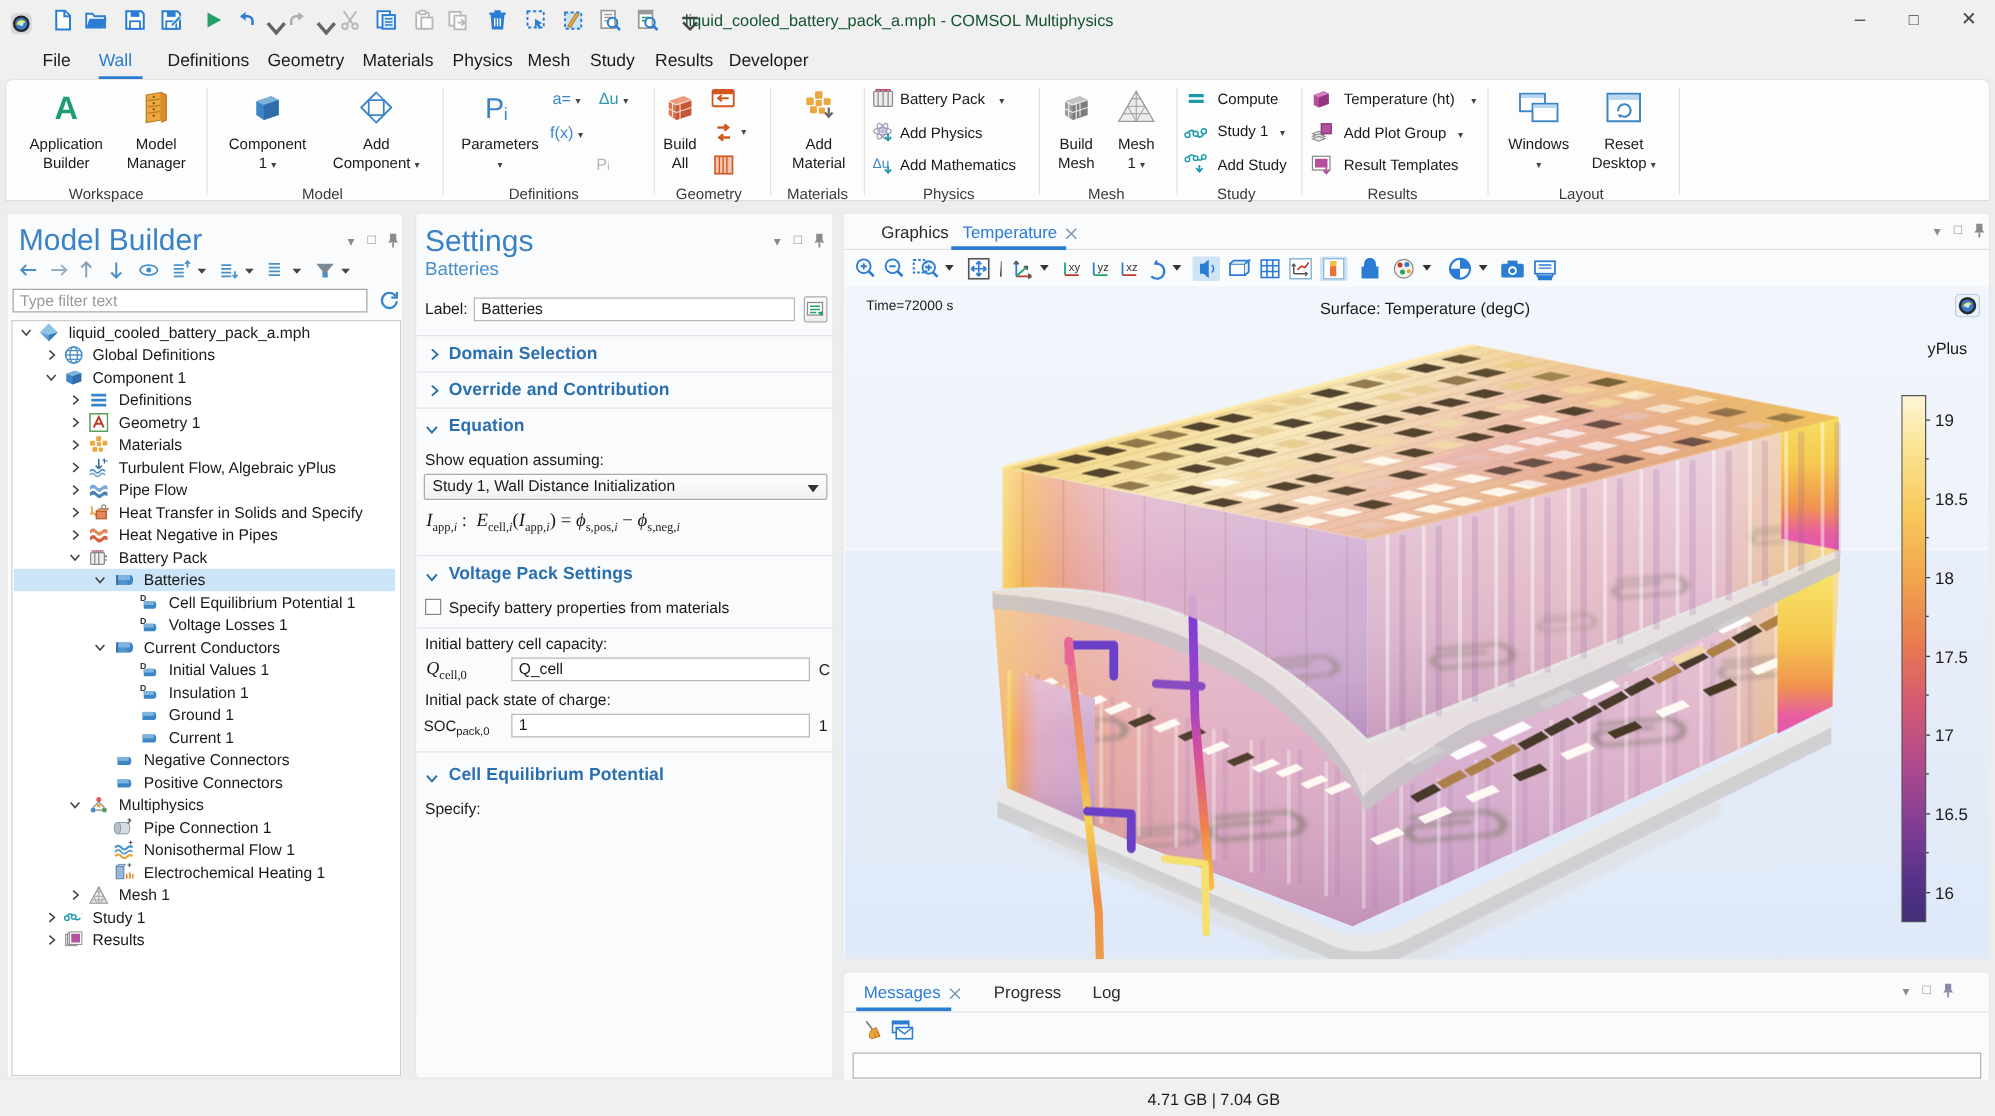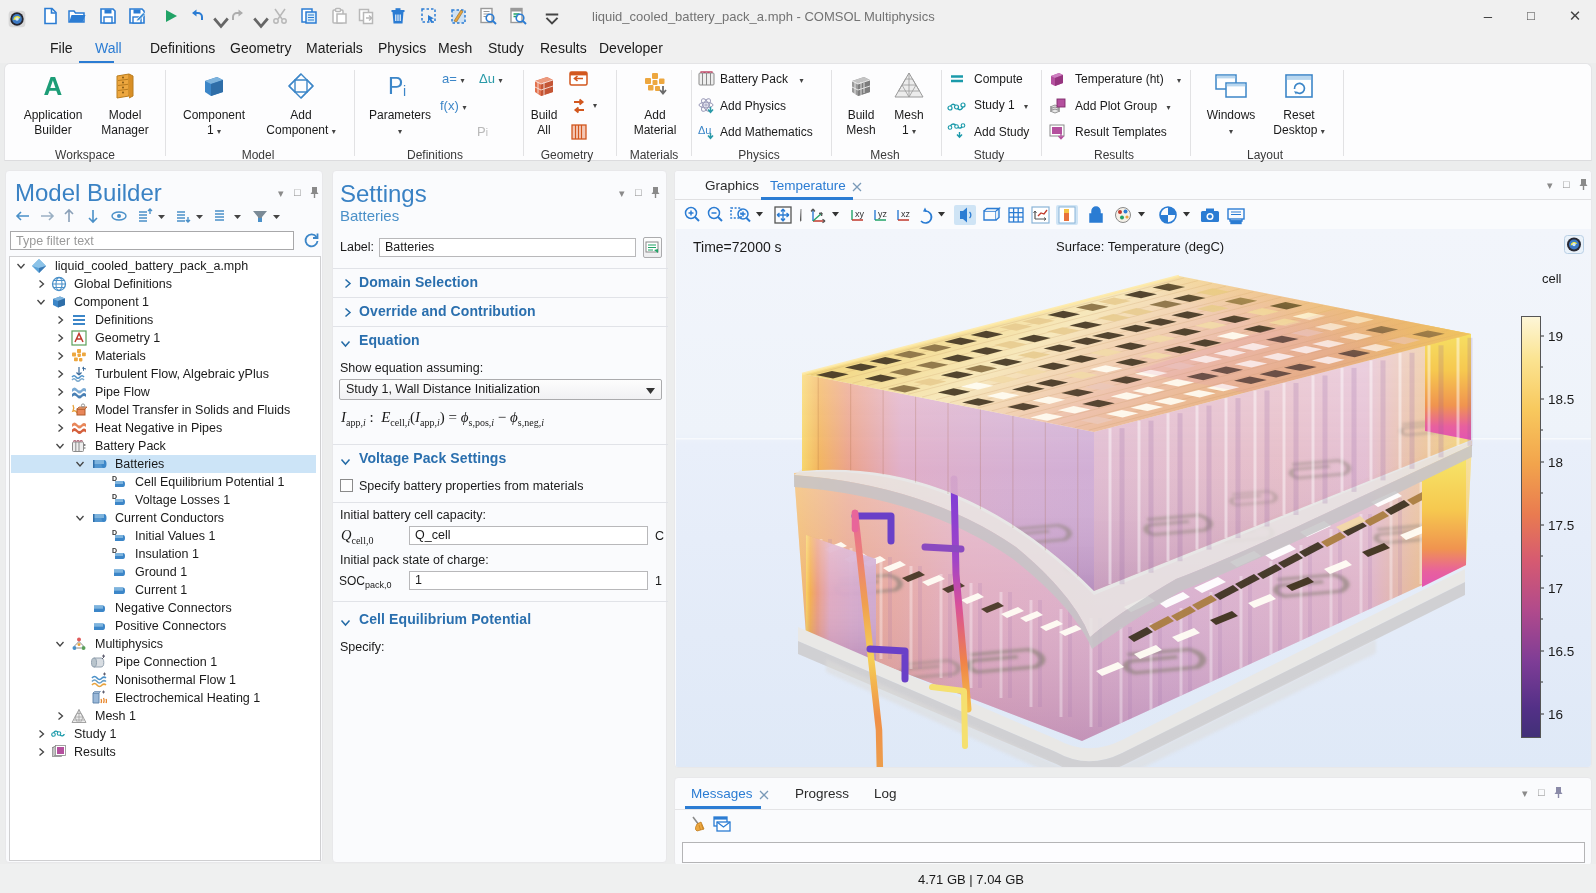--- a/index.html
+++ b/index.html
@@ -2,26 +2,26 @@
 <html><head>
 <meta charset="utf-8">
 <style>
 html,body{margin:0;padding:0;width:1596px;height:893px;overflow:hidden;
 font-family:"Liberation Sans",sans-serif;background:#f0f0f0;}
 *{box-sizing:border-box;}
 .abs{position:absolute;}
 #app{position:relative;width:1596px;height:893px;background:#eceded;}
 
 #titlebar{position:absolute;left:0;top:0;width:1596px;height:32px;background:#f0f0f0;}
-#titlebar .title{position:absolute;left:592px;top:9px;font-size:13px;color:#737373;}
+#titlebar .title{position:absolute;left:548px;top:9px;font-size:13px;color:#14532d;}
 .qat{position:absolute;top:7px;width:18px;height:18px;}
 .winbtn{position:absolute;top:0;width:46px;height:32px;color:#444;font-size:13px;text-align:center;line-height:32px;}
 
 #menurow{position:absolute;left:0;top:32px;width:1596px;height:31px;background:#f0f0f0;}
-.mtab{position:absolute;top:8px;font-size:14px;color:#1a1a1a;margin-left:16px;}
+.mtab{position:absolute;top:8px;font-size:14px;color:#1a1a1a;}
 .mtab.active{color:#2b7cd3;}
 #hometab-underline{position:absolute;left:79px;top:29px;width:35px;height:3px;background:#2b7cd3;}
 
 #ribbon{position:absolute;left:4px;top:63px;width:1588px;height:98px;background:#fdfdfe;
 border:1px solid #e4e4e6;border-radius:6px 6px 0 0;border-bottom:1px solid #dcdcde;}
 .rgroup-label{position:absolute;top:84px;font-size:12px;color:#3a3a3a;text-align:center;}
 .rsep{position:absolute;top:6px;width:1px;height:86px;background:#e2e2e4;}
 .rbig{position:absolute;text-align:center;font-size:12px;color:#1a1a1a;line-height:15px;}
 .rsmall{position:absolute;font-size:12px;color:#1a1a1a;white-space:nowrap;}
 .dd{color:#444;font-size:8px;}
@@ -608,21 +608,21 @@
       <div class="trow" style="left:85px;top:126px">
           <span class="lbl">Pipe Flow</span>
         </div>
       <svg class="abs" style="left:44px;top:147px" width="12" height="12">
           <use href="#ch-r"></use>
         </svg>
       <svg class="abs" style="left:61px;top:145px" width="16" height="16">
           <use href="#i-htsf"></use>
         </svg>
       <div class="trow" style="left:85px;top:144px">
-          <span class="lbl">Model Transfer in Solids and Fluids</span>
+          <span class="lbl">Heat Transfer in Solids and Specify</span>
         </div>
       <svg class="abs" style="left:44px;top:165px" width="12" height="12">
           <use href="#ch-r"></use>
         </svg>
       <svg class="abs" style="left:61px;top:163px" width="16" height="16">
           <use href="#i-htpipe"></use>
         </svg>
       <div class="trow" style="left:85px;top:162px">
           <span class="lbl">Heat Negative in Pipes</span>
         </div>
@@ -930,30 +930,30 @@
         <g fill="none" stroke="#2b7cd3" stroke-width="1.4">
             <rect x="546" y="4" width="16" height="10"></rect>
             <path d="M548 14 v2 h12 v-2"></path>
             <path d="M549 7 h10 M549 9.5 h10" stroke-width="1.1"></path>
             <rect x="549" y="16" width="10" height="2.5" fill="#2b7cd3"></rect>
           </g>
       </svg>
       <path d="" fill="none">
     </path></div>
     <div id="viewport">
-      <div class="abs" style="left:17px;top:10px;font-size:14px;color:#1a1a1a">Time=72000 s</div>
+      <div class="abs" style="left:17px;top:10px;font-size:11px;color:#1a1a1a">Time=72000 s</div>
       <div class="abs" style="left:380px;top:10px;font-size:13px;color:#1a1a1a">Surface: Temperature (degC)</div>
       <svg class="abs" style="left:888px;top:6px" width="20" height="19" viewBox="0 0 20 19">
           <rect x="0.5" y="0.5" width="19" height="18" rx="3" fill="#eaf2fa" stroke="#b8cfe4"></rect>
           <circle cx="10" cy="9.5" r="7" fill="#2a2a34"></circle>
           <circle cx="10" cy="9.5" r="5" fill="#3b79c4"></circle>
           <path d="M6.6 10.6 A3.8 3.8 0 0 1 13.4 8.4" fill="#eee83a"></path>
           <circle cx="10" cy="9.5" r="1.7" fill="#cfe8f8"></circle>
         </svg>
-      <div class="abs" style="left:866px;top:42px;font-size:13px;color:#1a1a1a">cell</div>
+      <div class="abs" style="left:866px;top:42px;font-size:13px;color:#1a1a1a">yPlus</div>
       <svg class="abs" style="left:845px;top:87px;z-index:3" width="60" height="422" viewBox="0 0 60 422">
         <defs>
           <linearGradient id="cbar" x1="0" y1="0" x2="0" y2="1">
             <stop offset="0" stop-color="#fdf6d8"></stop>
               <stop offset="0.1" stop-color="#fbe492"></stop>
               <stop offset="0.22" stop-color="#f8c95e"></stop>
               <stop offset="0.35" stop-color="#f2a44c"></stop>
               <stop offset="0.47" stop-color="#e97b50"></stop>
               <stop offset="0.58" stop-color="#d65a71"></stop>
               <stop offset="0.7" stop-color="#b04a8c"></stop>

